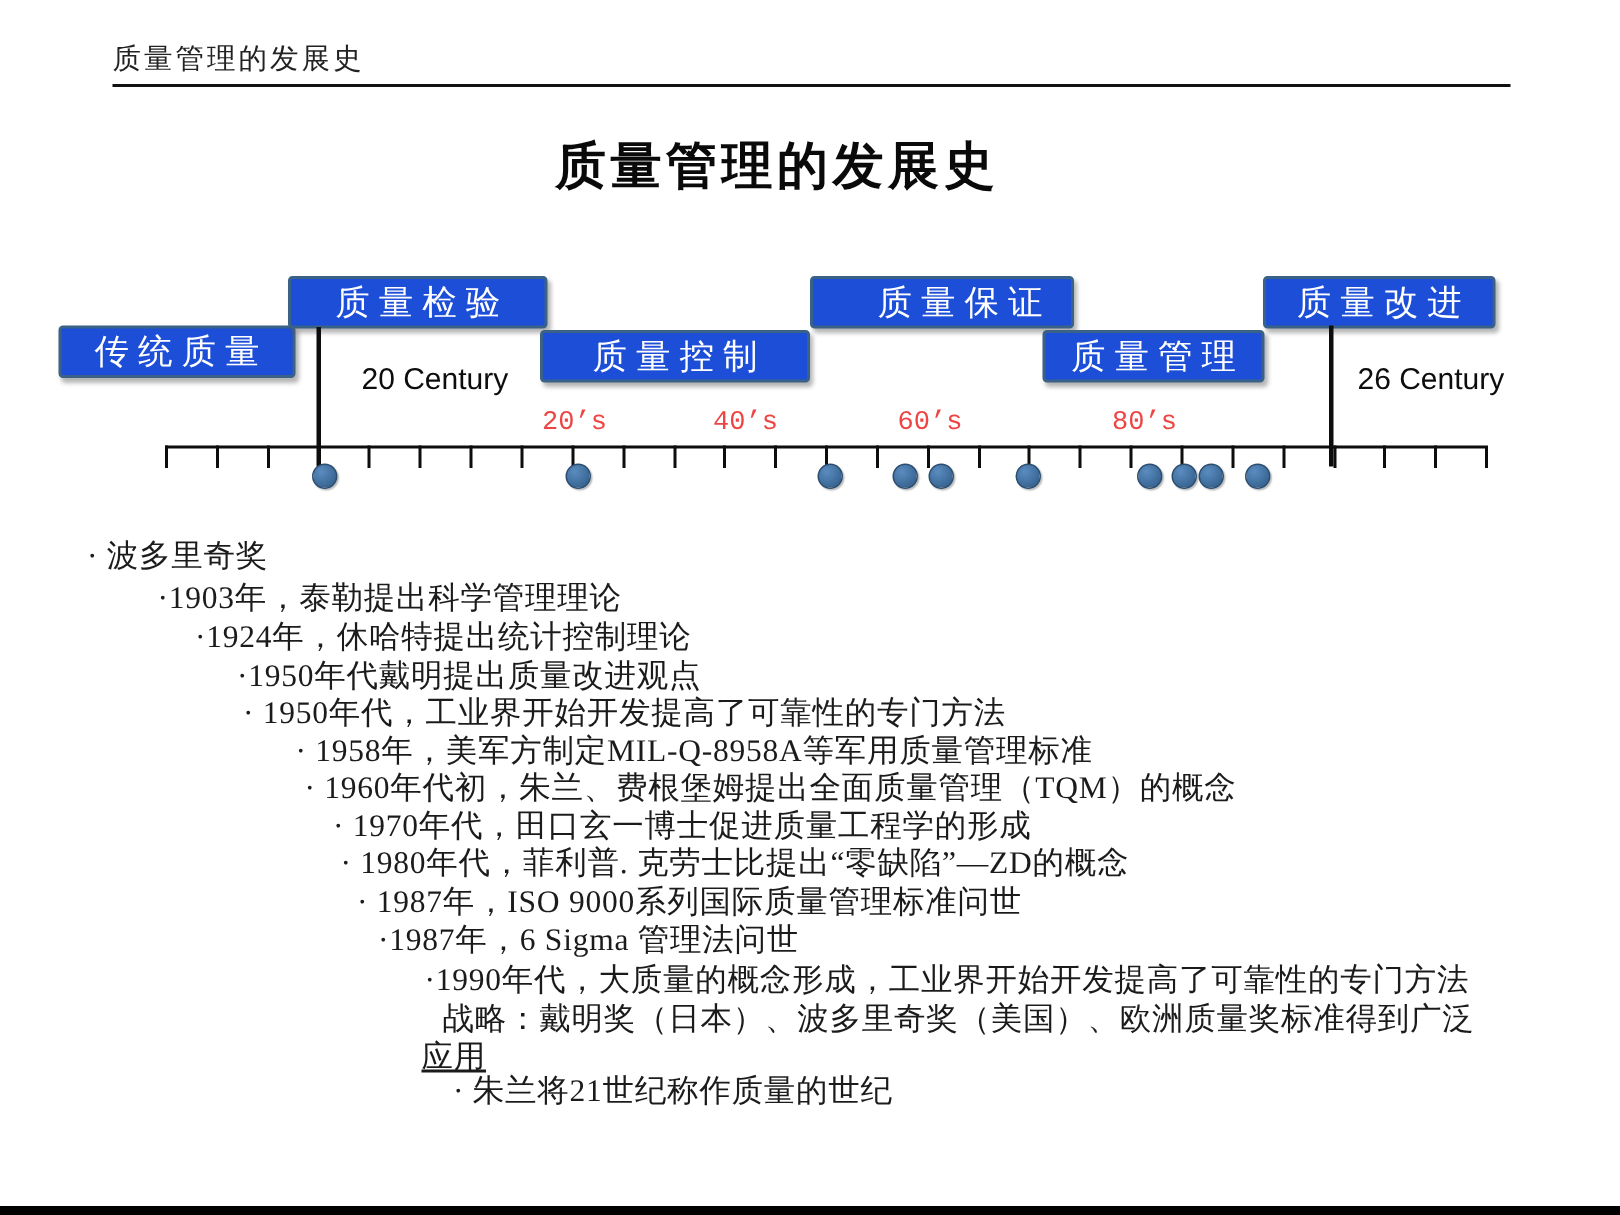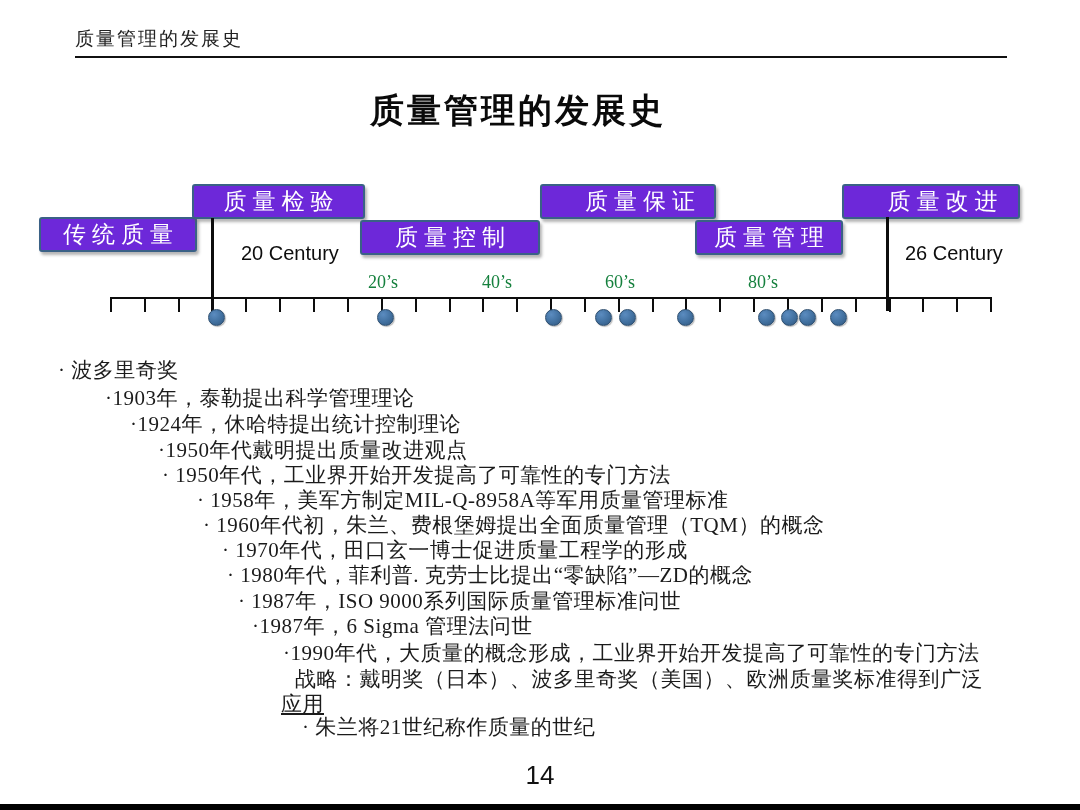--- a/index.html
+++ b/index.html
@@ -12,36 +12,36 @@
   .header-title{
     left:75px;top:26px;font-size:19px;letter-spacing:2px;color:#222;white-space:nowrap;
   }
   .header-rule{left:75px;top:56px;width:932px;height:2px;background:#111;}
   .page-title{
     left:0;top:88px;width:1036px;text-align:center;font-size:34px;font-weight:bold;
     letter-spacing:3px;color:#0a0a0a;
     font-family:"Liberation Sans","DejaVu Sans",sans-serif;white-space:nowrap;
   }
   .stage-box{
-    position:absolute;height:31px;background:#6d28d9;border:2px solid #3A6186;border-radius:3px;
+    position:absolute;height:31px;background:#1d4ed8;border:2px solid #3A6186;border-radius:3px;
     box-shadow:2px 3px 3px rgba(90,90,90,.45);
     color:#ffffff;font-size:23px;letter-spacing:6px;text-align:center;line-height:31px;
     white-space:nowrap;text-indent:6px;
   }
   .century-line{position:absolute;width:3px;background:#0d0d0d;}
   .century-label{
     position:absolute;font-family:"Liberation Sans","DejaVu Sans",sans-serif;
     font-size:20px;color:#0d0d0d;white-space:nowrap;
   }
   .axis-line{position:absolute;height:2px;background:#0d0d0d;}
   .axis-tick{position:absolute;width:2px;height:15px;background:#0d0d0d;}
   .decade-label{
     position:absolute;transform:translateX(-50%);
-    font-family:Liberation Serif, serif;
-    font-size:18px;color:#15803d;white-space:nowrap;
+    font-family:Liberation Mono, monospace;
+    font-size:18px;color:#ef4444;white-space:nowrap;
   }
   .event-dot{
     position:absolute;width:15px;height:15px;border-radius:50%;
     background:radial-gradient(circle at 35% 30%, #5b8cc0 0%, #41709F 55%, #31567d 100%);
     border:1px solid #2C4D6E;box-shadow:1px 1px 1px rgba(120,120,120,.5);
   }
   .event-line{position:absolute;font-size:21px;color:#1b1b1b;white-space:nowrap;letter-spacing:0.5px;}
   .page-number{
     left:0;top:760px;width:1080px;text-align:center;font-size:26px;color:#111;
     font-family:"Liberation Sans","DejaVu Sans",sans-serif;
@@ -55,21 +55,21 @@
   <div class="abs header-title">质量管理的发展史</div>
   <div class="abs header-rule"></div>
   <div class="abs page-title">质量管理的发展史</div>
 
   <div id="diagram">
       <div class="stage-box" style="left: 39px; top: 217px; width: 154px;">传统质量</div>
       <div class="stage-box" style="left: 192px; top: 184px; width: 169px;">质量检验</div>
       <div class="stage-box" style="left: 360px; top: 220px; width: 176px;">质量控制</div>
       <div class="stage-box" style="left: 540px; top: 184px; width: 148px; padding-left: 24px;">质量保证</div>
       <div class="stage-box" style="left: 695px; top: 220px; width: 144px;">质量管理</div>
-      <div class="stage-box" style="left: 842px; top: 184px; width: 151px; padding-left: 23px;">质量改进</div>
+      <div class="stage-box" style="left: 842px; top: 184px; width: 151px;">质量改进</div>
       <div class="century-line" style="left: 211px; top: 218px; height: 93px;"></div>
       <div class="century-label" style="left: 222px; top: 242px; margin-left: 19px;">20 Century</div>
       <div class="century-line" style="left: 886px; top: 217px; height: 94px;"></div>
       <div class="century-label" style="left: 905px; top: 242px;">26 Century</div>
       <div class="axis-line" style="left: 110px; top: 297px; width: 880px;"></div>
       <div class="axis-tick" style="left: 110px; top: 297px;"></div>
       <div class="axis-tick" style="left: 143.8px; top: 297px;"></div>
       <div class="axis-tick" style="left: 177.7px; top: 297px;"></div>
       <div class="axis-tick" style="left: 211.5px; top: 297px;"></div>
       <div class="axis-tick" style="left: 245.4px; top: 297px;"></div>
@@ -122,15 +122,14 @@
       <div class="event-line" style="left: 222px; top: 536px;">· 1970年代，田口玄一博士促进质量工程学的形成</div>
       <div class="event-line" style="left: 227px; top: 561px;">· 1980年代，菲利普. 克劳士比提出“零缺陷”—ZD的概念</div>
       <div class="event-line" style="left: 238px; top: 587px;">· 1987年，ISO 9000系列国际质量管理标准问世</div>
       <div class="event-line" style="left: 252px; top: 612px;">·1987年，6 Sigma 管理法问世</div>
       <div class="event-line" style="left: 283px; top: 639px;">·1990年代，大质量的概念形成，工业界开始开发提高了可靠性的专门方法</div>
       <div class="event-line" style="left: 295px; top: 665px;">战略：戴明奖（日本）、波多里奇奖（美国）、欧洲质量奖标准得到广泛</div>
       <div class="event-line" style="left: 281px; top: 690px; text-decoration: underline;">应用</div>
       <div class="event-line" style="left: 302px; top: 713px;">· 朱兰将21世纪称作质量的世纪</div>
     </div>
 
-  <div class="abs page-number">14</div>
   <div class="abs bottom-bar"></div>
 </div>
 
 </body></html>

